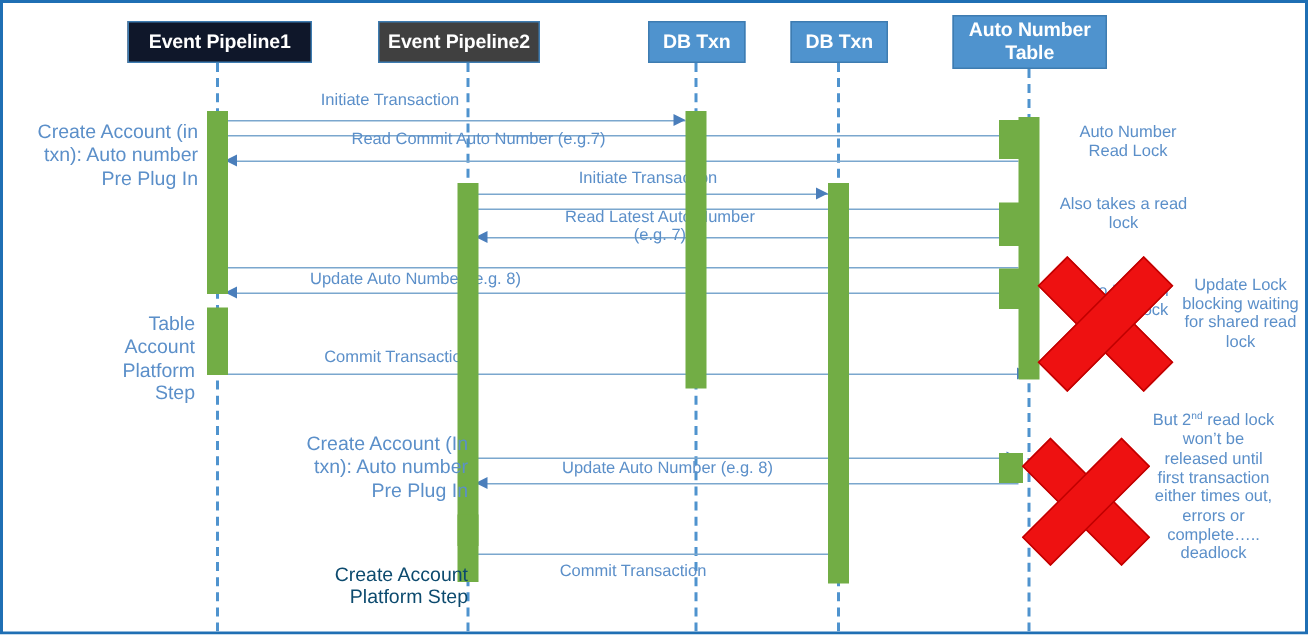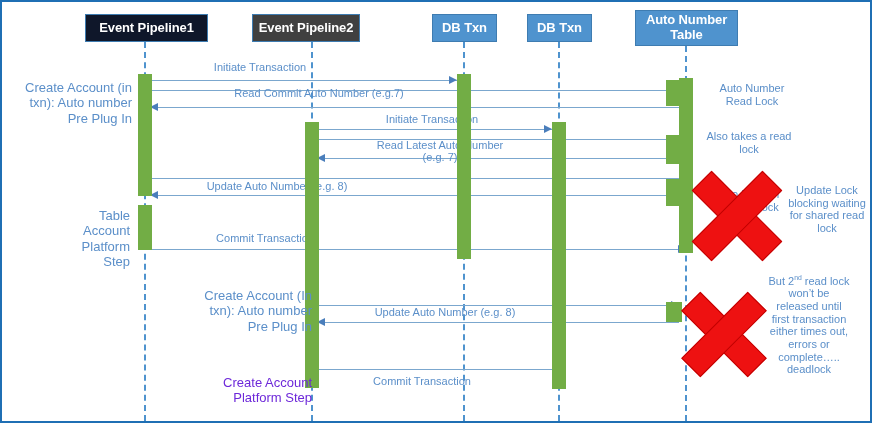--- a/index.html
+++ b/index.html
@@ -165,21 +165,21 @@
       <div class="phase-label" style="left: 2px; top: 78px; width: 128px; font-size: 13px; color: rgb(91, 143, 201);">Create Account (in
 txn): Auto number
 Pre Plug In</div>
       <div class="phase-label" style="left: 28px; top: 206px; width: 100px; font-size: 13px; color: rgb(91, 143, 201);">Table
 Account
 Platform
 Step</div>
       <div class="phase-label" style="left: 172px; top: 286px; width: 138px; font-size: 13px; color: rgb(91, 143, 201);">Create Account (In
 txn): Auto number
 Pre Plug In</div>
-      <div class="phase-label" style="left: 174px; top: 373px; width: 136px; font-size: 13px; color: #6d28d9;">Create Account
+      <div class="phase-label" style="left: 174px; top: 373px; width: 136px; font-size: 13px; color: #0c4a6e;">Create Account
 Platform Step</div>
     </div>
   <div id="notes-layer">
       <div class="note" style="left: 694px; top: 80px; width: 112px; font-size: 11px; color: rgb(91, 143, 201);">Auto Number
 Read Lock</div>
       <div class="note" style="left: 688px; top: 128px; width: 118px; font-size: 11px; color: rgb(91, 143, 201);">Also takes a read
 lock</div>
       <div class="note" style="left: 690px; top: 186px; width: 112px; font-size: 11px; color: rgb(91, 143, 201);">Auto Number
 Update Lock</div>
       <div class="note" style="left: 778px; top: 182px; width: 94px; font-size: 11px; color: rgb(91, 143, 201);">Update Lock

